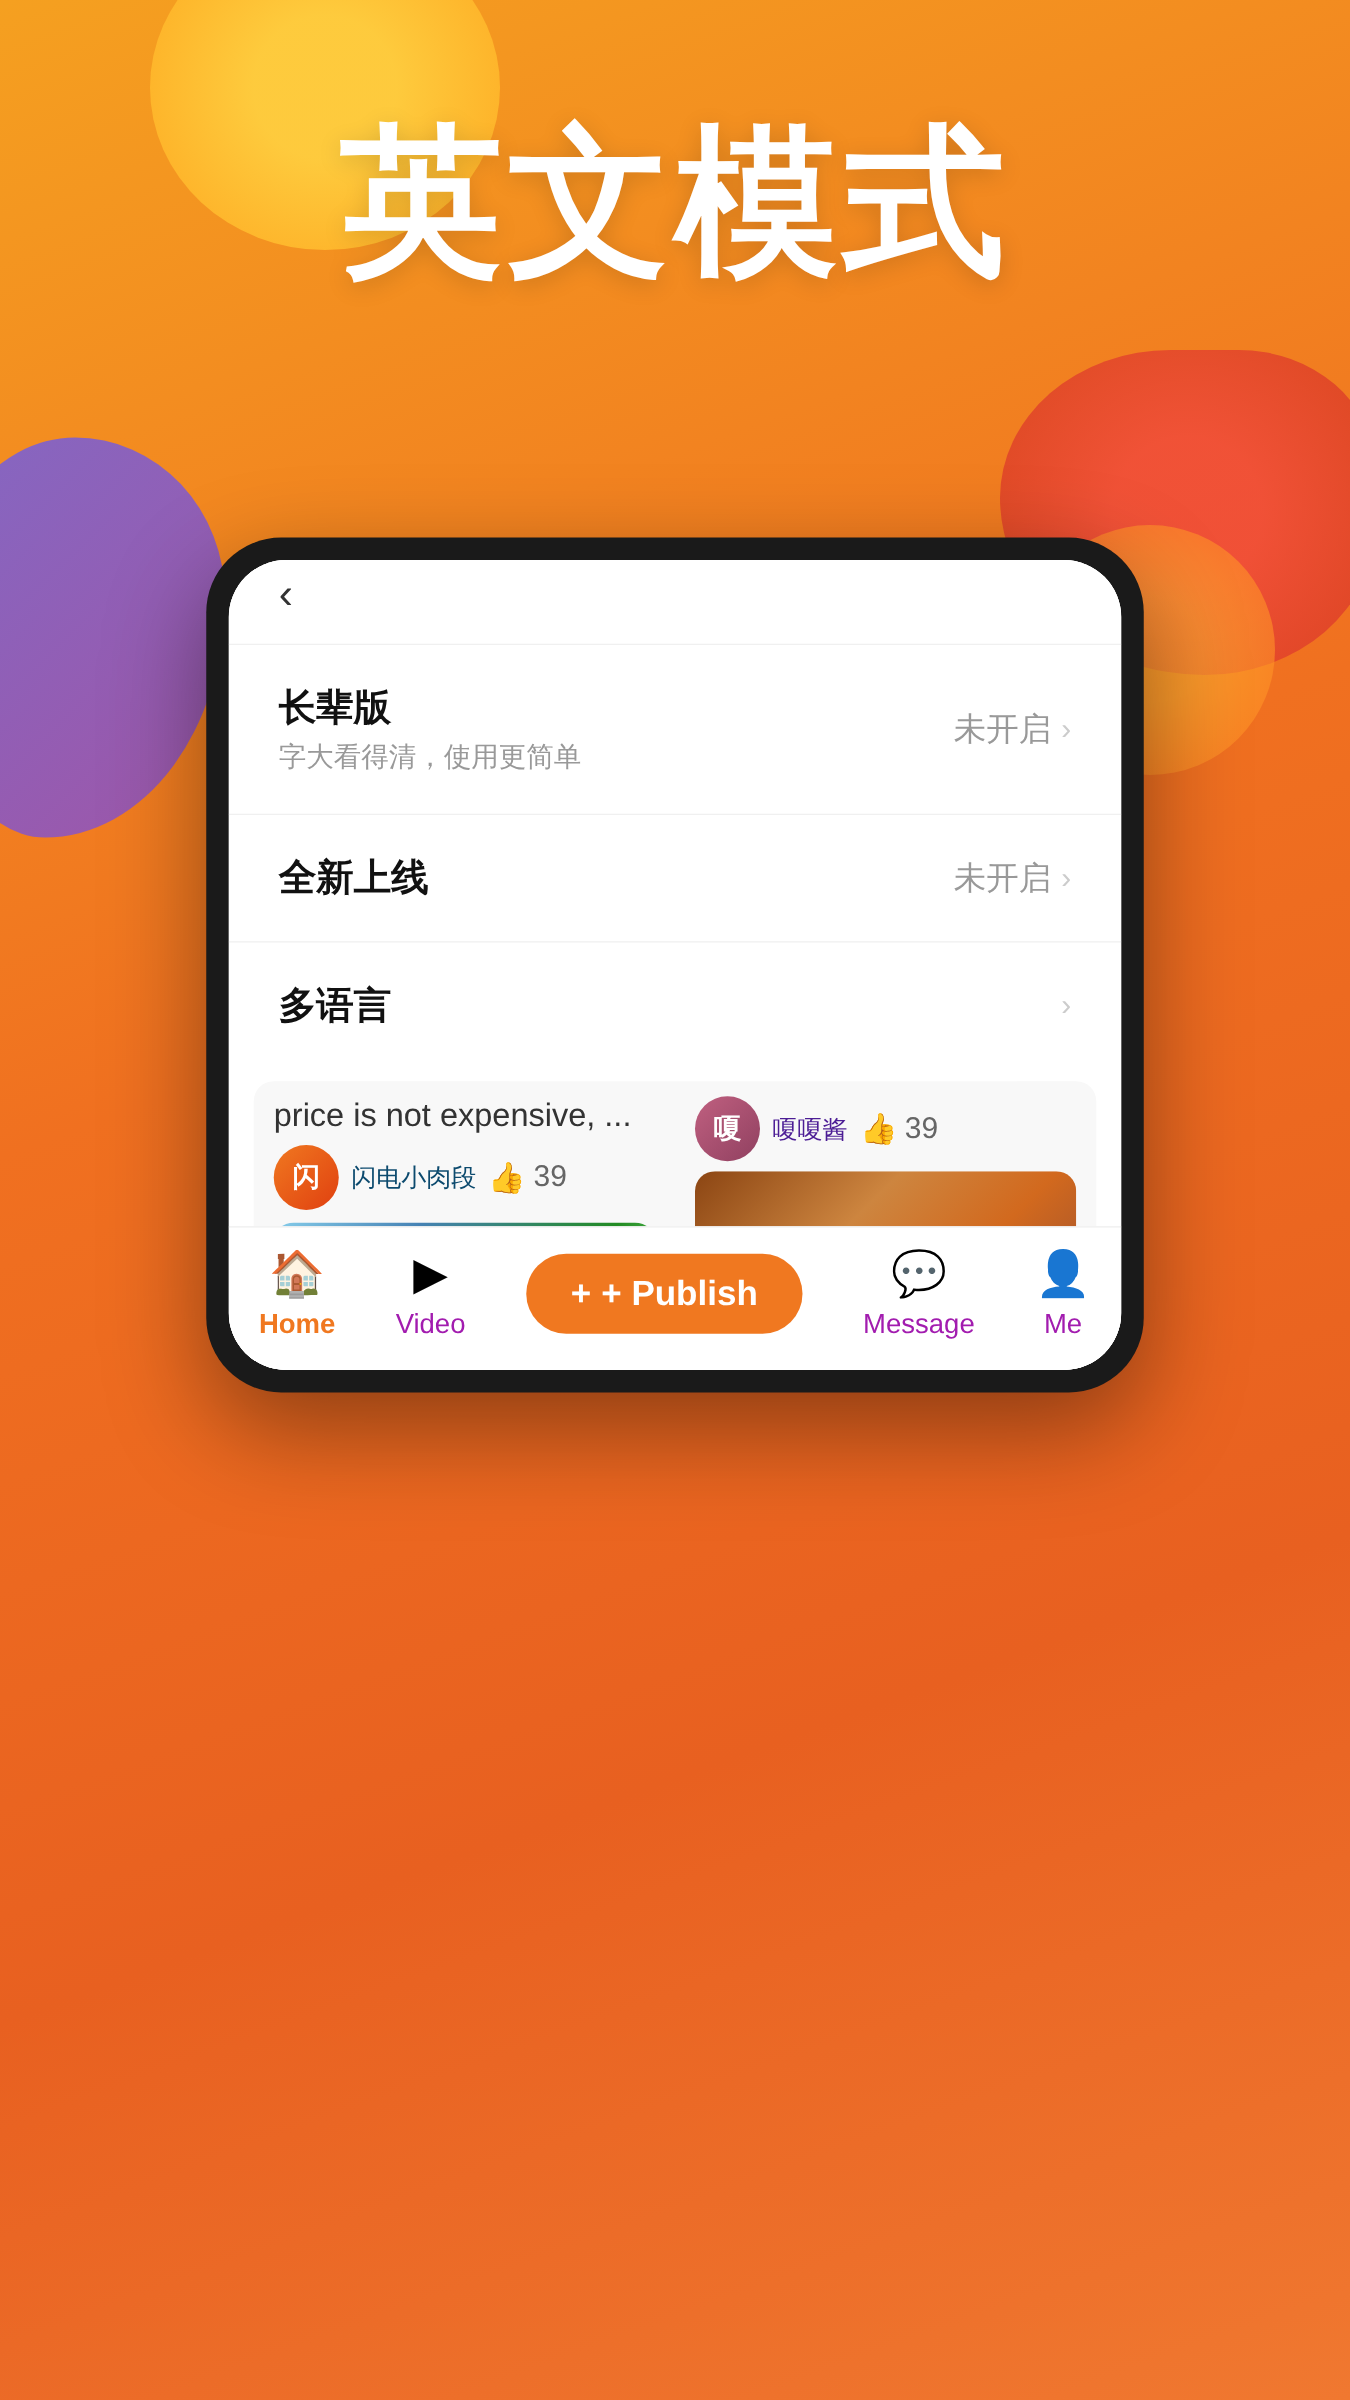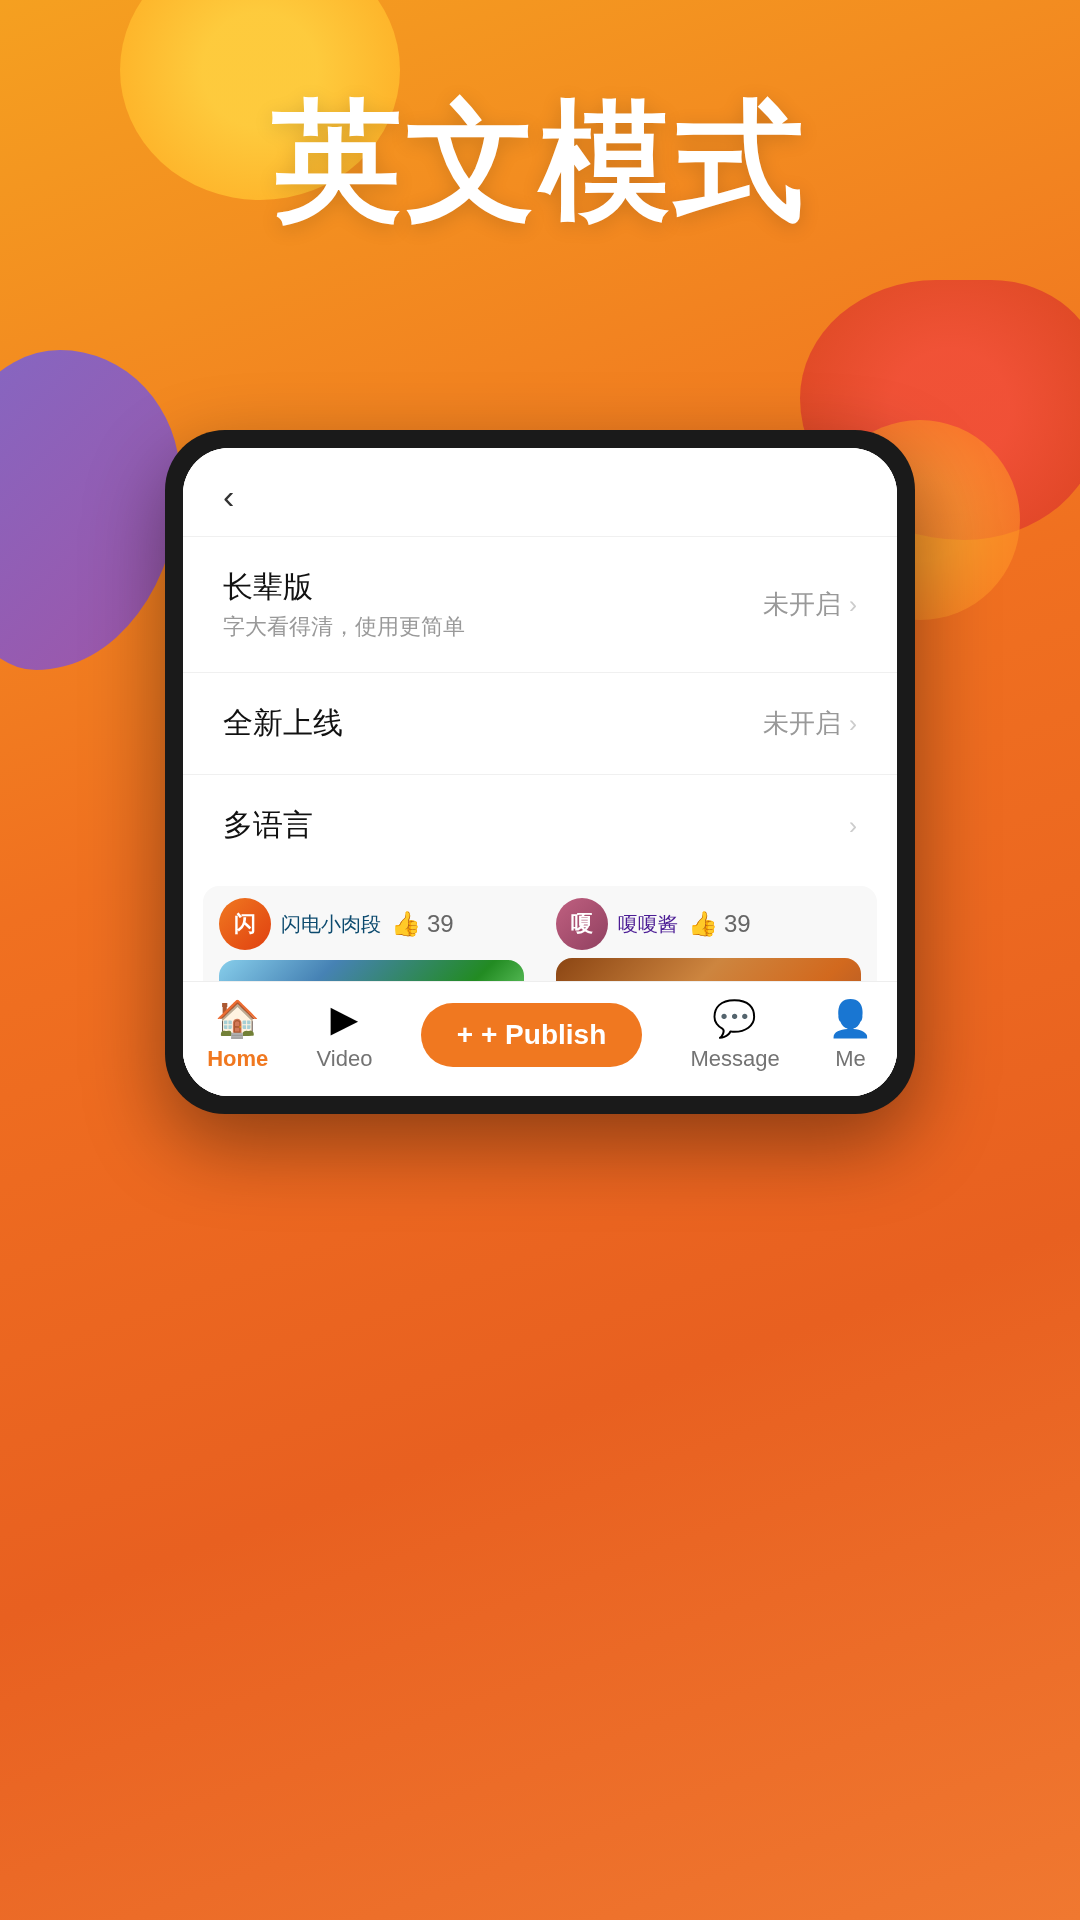--- a/index.html
+++ b/index.html
@@ -323,21 +323,21 @@
       border-bottom: 1px solid #f0f0f0;
       display: flex;
       justify-content: space-between;
       align-items: center;
       cursor: pointer;
     }
     .settings-row-left {}
     .settings-row-title {
       font-size: 30px;
       color: #111;
-      font-weight: 400;
+      font-weight: 700;
     }
     .settings-row-subtitle {
       font-size: 22px;
       color: #999;
       margin-top: 4px;
     }
     .settings-row-right {
       display: flex;
       align-items: center;
       gap: 8px;
@@ -393,21 +393,21 @@
     .nav-item {
       display: flex;
       flex-direction: column;
       align-items: center;
       gap: 6px;
       cursor: pointer;
     }
     .nav-icon { font-size: 36px; }
     .nav-label {
       font-size: 22px;
-      color: #737373;
+      color: #a21caf;
     }
     .nav-label.active { color: #f07820; font-weight: 600; }
     .nav-publish-btn {
       background: #f07820;
       color: white;
       border-radius: 40px;
       padding: 16px 36px;
       font-size: 28px;
       font-weight: 600;
       display: flex;
@@ -578,20 +578,21 @@
           <div class="settings-row-left">
             <div class="settings-row-title">多语言</div>
           </div>
           <div class="settings-row-right">
             <span class="chevron-right">›</span>
           </div>
         </div>
 
         <div style="background:#f8f8f8; margin: 10px 20px 6px; border-radius:16px; overflow:hidden; display:flex; gap:0;">
           <div style="flex:1; padding:12px 16px;">
+            <p class="preview-text" style="padding:0;margin-bottom:8px;">price is not expensive, ...</p>
             <div class="preview-user-info">
               <div class="avatar-circle">闪</div>
               <span style="font-size:20px;color:#0c4a6e;">闪电小肉段</span>
               <span class="like-count">
                 <span>👍</span>
                 <span>39</span>
               </span>
             </div>
             <div style="margin-top:10px; height:90px; border-radius:10px; overflow:hidden;">
               <div class="preview-img-mountain"></div>

